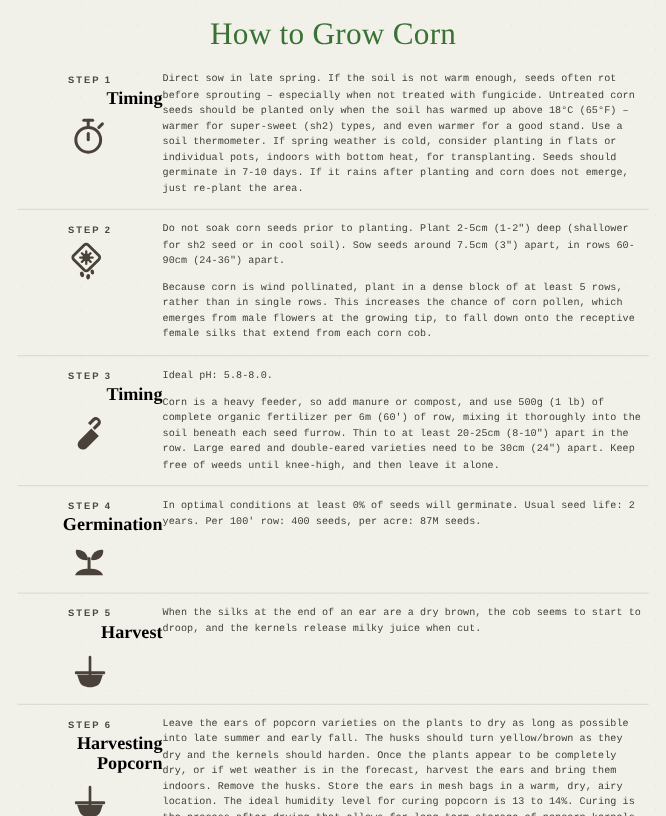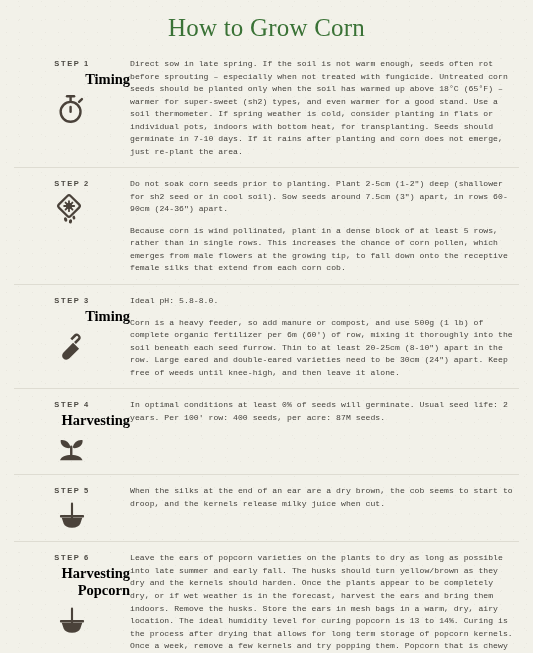--- a/index.html
+++ b/index.html
@@ -165,38 +165,39 @@
       </div>
       <div class="step-body">
         <p>Ideal pH: 5.8-8.0.</p>
         <p>Corn is a heavy feeder, so add manure or compost, and use 500g (1 lb) of complete organic fertilizer per 6m (60') of row, mixing it thoroughly into the soil beneath each seed furrow. Thin to at least 20-25cm (8-10") apart in the row. Large eared and double-eared varieties need to be 30cm (24") apart. Keep free of weeds until knee-high, and then leave it alone.</p>
       </div>
     </div>
 
     <div class="step">
       <div class="step-left">
         <div class="step-num">STEP 4</div>
-        <div class="step-title">Harvesting</div>
+        <div class="step-title">Germination</div>
         <span>
           <svg class="step-icon" width="36" height="32" viewBox="0 0 48 42" fill="none">
             <path d="M23 34 V18" stroke="#4a423a" stroke-width="3.2" stroke-linecap="round"></path>
             <path d="M22 19 c-1 -7 -7 -11 -13 -10 -1 6 4 11 11 11 z" fill="#4a423a"></path>
             <path d="M25 19 c1 -7 7 -11 13 -10 1 6 -4 11 -11 11 z" fill="#4a423a"></path>
             <path d="M8 36 c2 -5 7 -7 15 -7 s13 2 15 7 z" fill="#4a423a"></path>
           </svg>
         </span>
       </div>
       <div class="step-body">
         <p>In optimal conditions at least 0% of seeds will germinate. Usual seed life: 2 years. Per 100' row: 400 seeds, per acre: 87M seeds.</p>
       </div>
     </div>
 
     <div class="step">
       <div class="step-left">
         <div class="step-num">STEP 5</div>
+        <div class="step-title">Harvest</div>
         <span>
           <svg class="step-icon" width="34" height="34" viewBox="0 0 48 48" fill="none">
             <path d="M24 8 V32" stroke="#4a423a" stroke-width="3" stroke-linecap="round"></path>
             <path d="M14 26 h20" stroke="#4a423a" stroke-width="0"></path>
             <rect x="7" y="24" width="34" height="3.4" rx="1.2" fill="#4a423a"></rect>
             <path d="M9.5 28 h29 l-2.6 7.5 c-1.4 4 -5.6 6.5 -11.9 6.5 s-10.5 -2.5 -11.9 -6.5 z" fill="#4a423a"></path>
           </svg>
         </span>
       </div>
       <div class="step-body">

